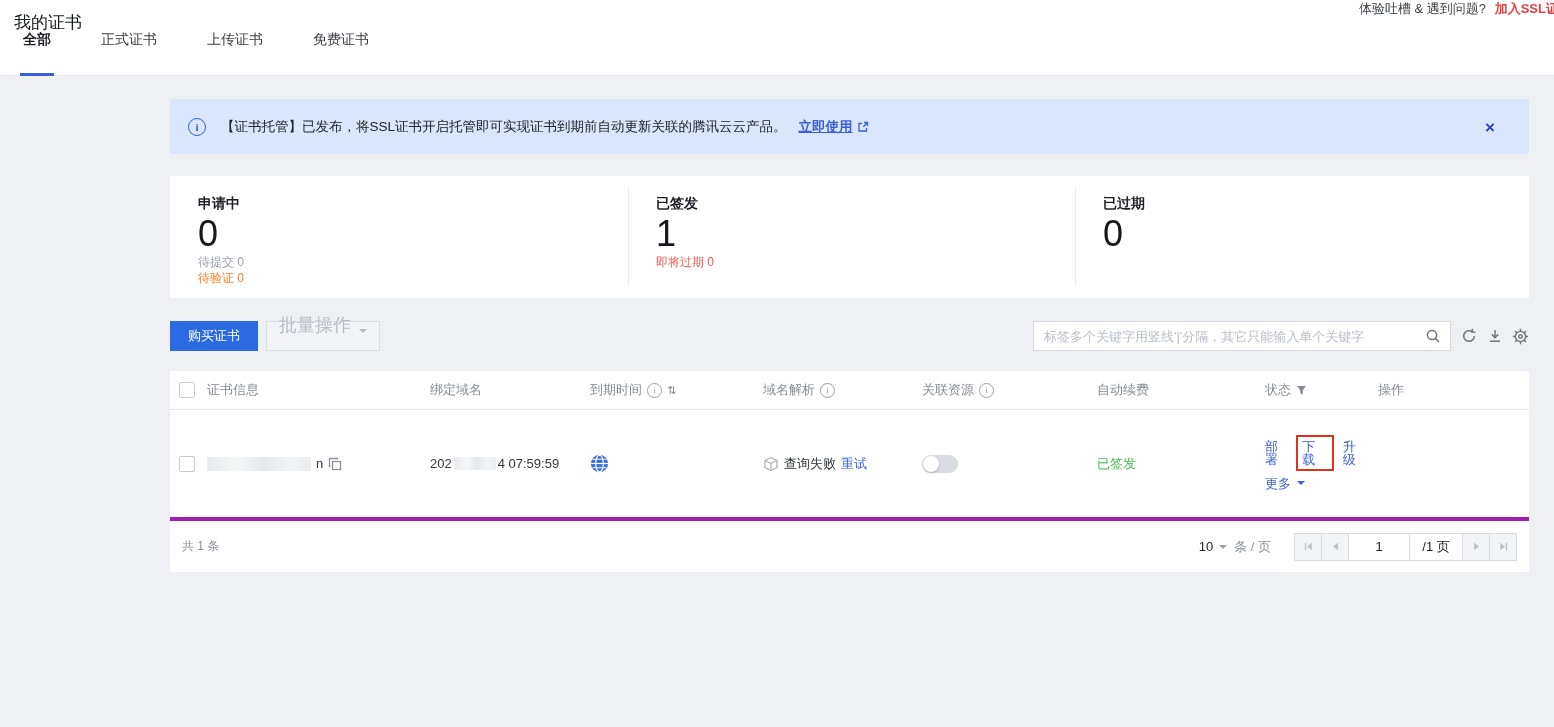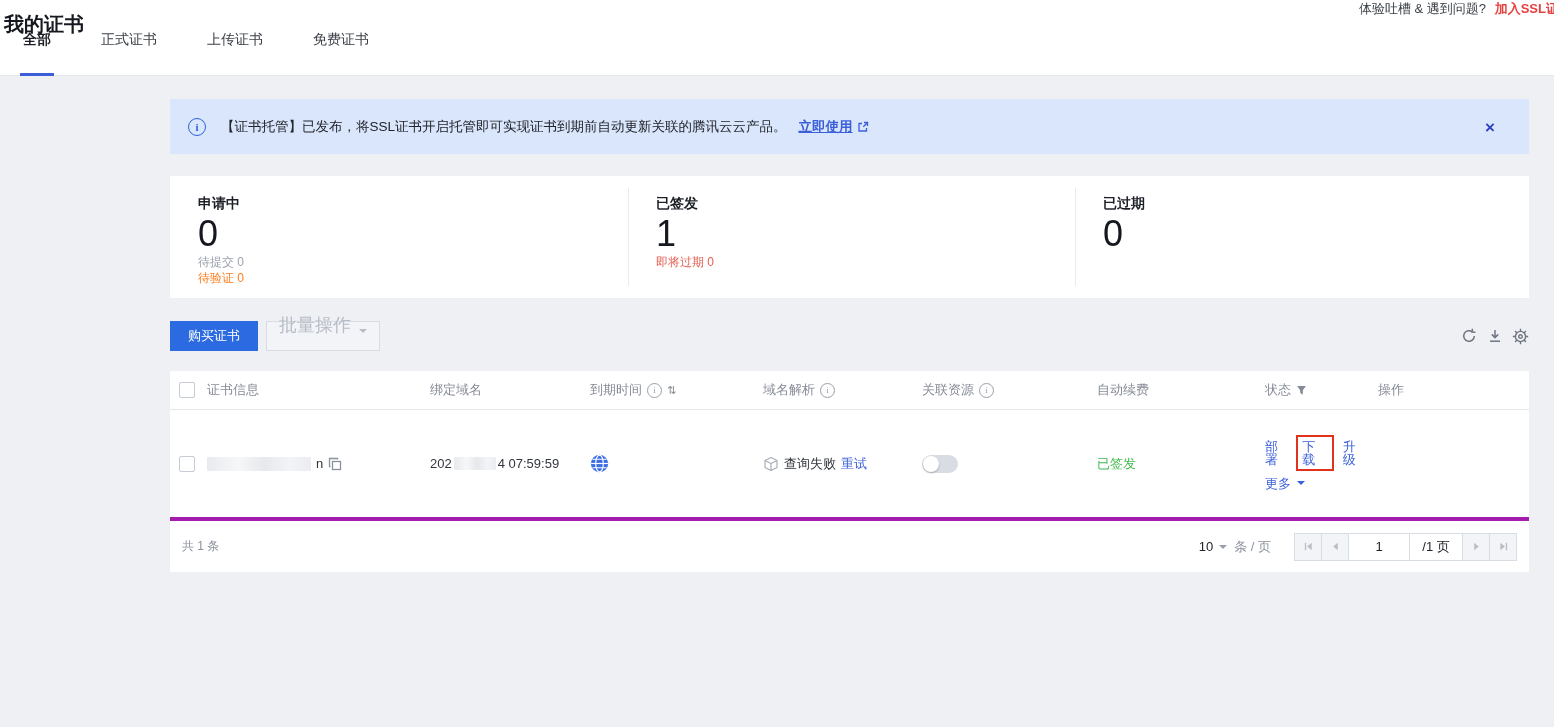--- a/index.html
+++ b/index.html
@@ -4,21 +4,21 @@
 <style>
   html,body{margin:0;padding:0}
   body{
     width:1554px;height:727px;overflow:hidden;position:relative;
     background:#eef0f4;
     font-family:"Liberation Sans","DejaVu Sans",sans-serif;
     -webkit-font-smoothing:antialiased;
   }
   
   .topbar{background:#fff;height:75px;position:relative;border-bottom:1px solid #e6e8ee}
-  .page-title{position:absolute;left:4px;top:11px;font-size:20px;font-weight:bold;color:#15181e}
+  .page-title{position:absolute;left:14px;top:11px;font-size:17px;font-weight:normal;color:#15181e}
   .topbar-right{position:absolute;right:0;top:0;font-size:13px;color:#3a3f47;white-space:nowrap}
   .join{color:#e64242;font-weight:bold;margin-left:5px;text-decoration:none;cursor:pointer}
   .join-clip{display:inline-block;width:8px;overflow:hidden;white-space:nowrap;color:#e64242;font-weight:bold;vertical-align:top}
   .tabs{position:absolute;left:20px;bottom:-1px;display:flex}
   .tab{font-size:14px;color:#3a3f47;margin-right:44px;padding:6px 3px 10px;cursor:pointer}
   .tab.active{color:#1c1f26;font-weight:bold;border-bottom:3px solid #3b5fd9;padding-bottom:24px}
   
   .wrap{margin-left:170px;width:1359px;position:relative}
   
   .banner{margin-top:23px;height:55px;background:#d9e6fc;display:flex;align-items:center;padding:0 18px;box-sizing:border-box;position:relative}
@@ -146,20 +146,29 @@
     </div>
   </div>
 
   <div class="toolbar">
     <button class="btn-buy">购买证书</button>
     <button class="btn-batch">
       <span>批量操作</span>
       <span class="caret"></span>
     </button>
     <div class="toolbar-right">
+      <div class="search">
+        <input placeholder="标签多个关键字用竖线'|'分隔，其它只能输入单个关键字" style="">
+        <span class="sicon">
+          <svg width="16" height="16" viewBox="0 0 16 16">
+              <circle cx="7" cy="7" r="4.6" fill="none" stroke="#6e7581" stroke-width="1.5"></circle>
+              <path d="M10.4 10.4 14 14" stroke="#6e7581" stroke-width="1.5"></path>
+            </svg>
+        </span>
+      </div>
       <div class="tool-icons">
         <span class="tico">
           <svg width="16" height="16" viewBox="0 0 16 16">
               <path d="M13.3 8a5.3 5.3 0 1 1-2-4.2" fill="none" stroke="#6e7581" stroke-width="1.5"></path>
               <path d="M11.4 0.8 11.2 4.1 14.4 4.3" fill="none" stroke="#6e7581" stroke-width="1.5"></path>
             </svg>
         </span>
         <span class="tico">
           <svg width="16" height="16" viewBox="0 0 16 16">
               <path d="M8 2v7.2M4.8 6.4 8 9.6l3.2-3.2" fill="none" stroke="#6e7581" stroke-width="1.5"></path>

